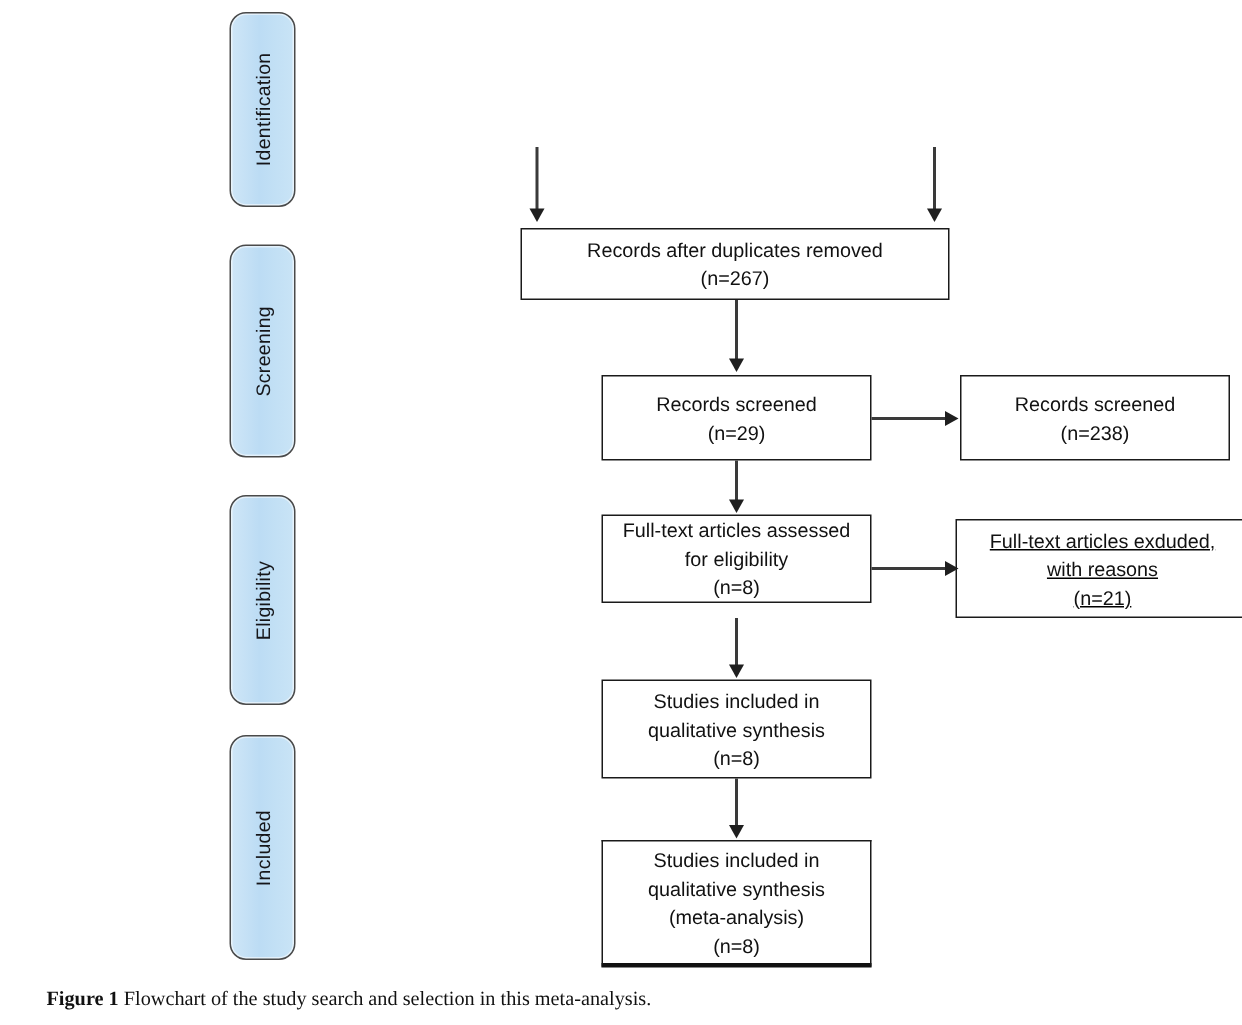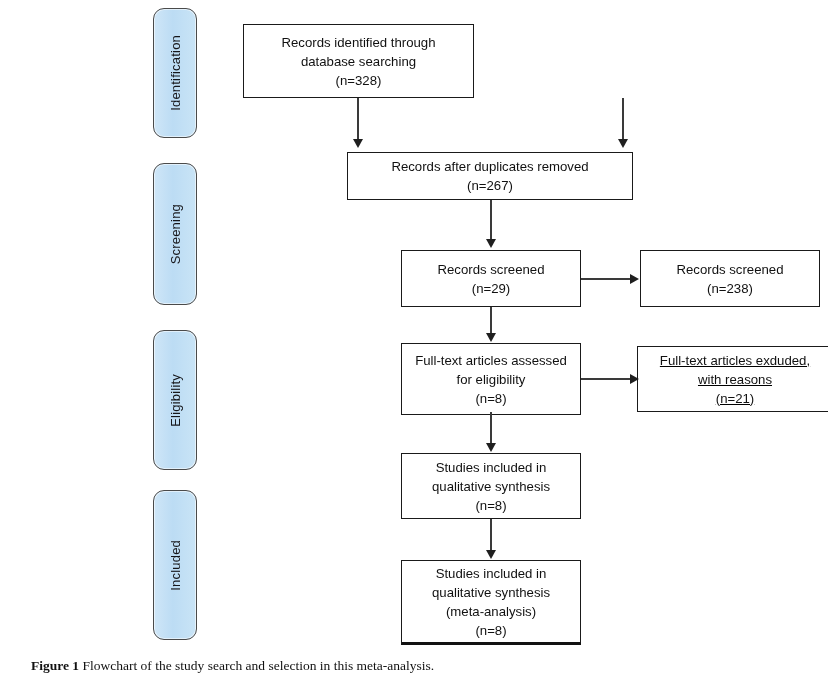--- a/index.html
+++ b/index.html
@@ -122,25 +122,20 @@
   </div>
 
   <div class="stage-pill" style="left:153px; top:330px; width:44px; height:140px;">
     <span class="stage-label">Eligibility</span>
   </div>
 
   <div class="stage-pill" style="left:153px; top:490px; width:44px; height:150px;">
     <span class="stage-label">Included</span>
   </div>
 
-  <div class="flow-box" style="left:243px; top:24px; width:231px; height:74px;">
-    <span class="box-text">Records identified through
-database searching
-(n=328)</span>
-  </div>
 
 
   <div class="v-line" style="left:357px; top:98px; height:43px;"></div>
   <div class="arrow-down" style="left:353px; top:139px;"></div>
 
   <div class="v-line" style="left:622px; top:98px; height:43px;"></div>
   <div class="arrow-down" style="left:618px; top:139px;"></div>
 
   <div class="flow-box" style="left:347px; top:152px; width:286px; height:48px;">
     <span class="box-text">Records after duplicates removed
@@ -159,21 +154,21 @@
     <span class="box-text">Records screened
 (n=238)</span>
   </div>
 
   <div class="h-line" style="left:581px; top:278px; width:50px;"></div>
   <div class="arrow-right" style="left:630px; top:274px;"></div>
 
   <div class="v-line" style="left:490px; top:307px; height:27px;"></div>
   <div class="arrow-down" style="left:486px; top:333px;"></div>
 
-  <div class="flow-box" style="left:401px; top:343px; width:180px; height:72px;">
+  <div class="flow-box" style="left:401px; top:343px; width:180px; height:59px;">
     <span class="box-text">Full-text articles assessed
 for eligibility
 (n=8)</span>
   </div>
 
   <div class="flow-box" style="left:637px; top:346px; width:196px; height:66px;text-decoration:underline;">
     <span class="box-text">Full-text articles exduded,
 with reasons
 (n=21)</span>
   </div>

